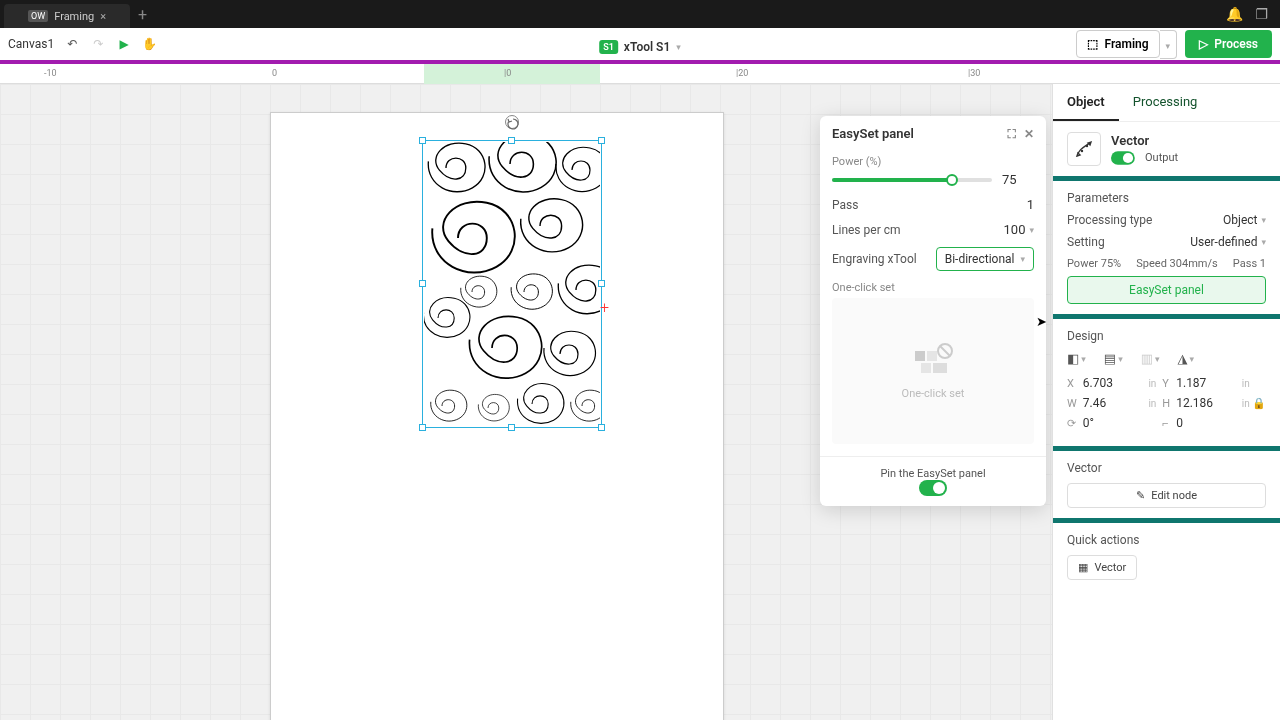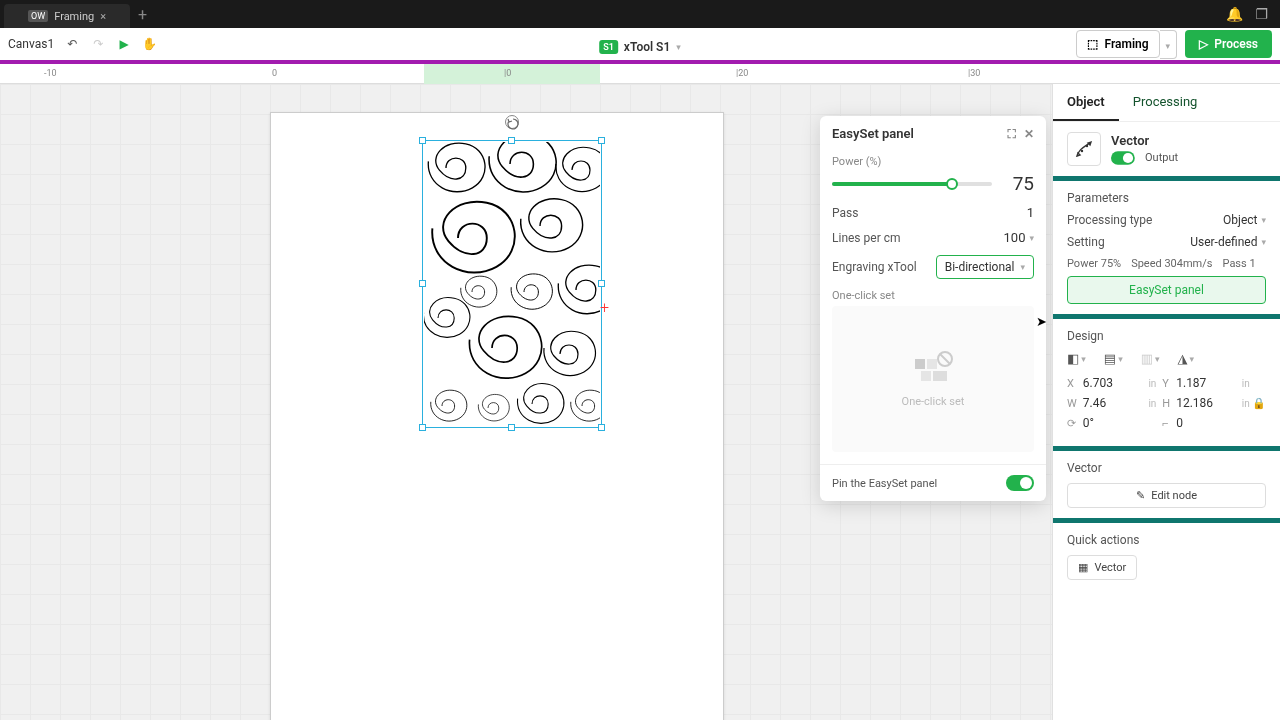--- a/index.html
+++ b/index.html
@@ -47,44 +47,44 @@
 .easyset-header { display: flex; align-items: center; padding: 10px 12px; font-size: 13px; font-weight: 600; color: #333; }
 .easyset-header .spacer { flex: 1; }
 .easyset-header .hico { color: #888; margin-left: 8px; cursor: pointer; font-size: 12px; }
 .easyset-body { padding: 4px 12px 12px; }
 .es-row { margin-bottom: 10px; }
 .es-label { font-size: 11px; color: #888; margin-bottom: 4px; }
 .es-slider-row { display: flex; align-items: center; gap: 10px; }
 .es-slider { flex: 1; height: 4px; background: #e0e0e0; border-radius: 2px; position: relative; }
 .es-slider-fill { position: absolute; height: 100%; background: #22b24c; border-radius: 2px; }
 .es-slider-thumb { position: absolute; width: 12px; height: 12px; background: #fff; border: 2px solid #22b24c; border-radius: 50%; top: 50%; transform: translate(-50%, -50%); }
-.es-val { font-size: 19px; color: #333; min-width: 32px; text-align: right; }
+.es-val { font-size: 13px; color: #333; min-width: 32px; }
 .es-inline-row { display: flex; justify-content: space-between; align-items: center; font-size: 12px; color: #555; margin-bottom: 10px; }
 .es-inline-row .val { color: #333; font-size: 13px; display: flex; align-items: center; gap: 4px; }
 .es-select { border: 1.5px solid #22b24c; border-radius: 4px; padding: 4px 8px; font-size: 12px; color: #333; display: flex; align-items: center; gap: 6px; }
 .es-oneclick-box { background: #fafafa; border-radius: 4px; height: 146px; display: flex; flex-direction: column; align-items: center; justify-content: center; color: #bbb; font-size: 11px; margin-top: 4px; }
 .es-oneclick-box .ico { width: 48px; height: 36px; position: relative; margin-bottom: 8px; }
-.es-pin-row { border-top: 1px solid #eee; padding: 10px 12px; display: flex; justify-content: space-between; align-items: center; font-size: 11px; color: #555; }
+.es-pin-row { border-top: 1px solid #eee; padding: 10px 12px; display: flex; justify-content: space-between; align-items: center; font-size: 11px; color: #555; flex-direction: column; }
 .toggle { width: 28px; height: 16px; background: #22b24c; border-radius: 8px; position: relative; }
 .toggle::after { content:''; position:absolute; width:12px; height:12px; background:#fff; border-radius:50%; top:2px; right:2px; }
 
 
 .sidebar { width: 228px; background: #fff; border-left: 1px solid #e0e0e0; overflow-y: auto; }
 .sb-tabs { display: flex; border-bottom: 1px solid #eee; }
 .sb-tab { padding: 10px 14px; font-size: 13px; color: #14532d; cursor: pointer; }
 .sb-tab.active { color: #222; font-weight: 600; border-bottom: 2px solid #222; }
 .sb-section { padding: 10px 14px; border-bottom: 5px solid #0f766e; }
 .sb-object-header { display: flex; align-items: center; gap: 10px; }
 .sb-obj-icon { width: 34px; height: 34px; border: 1px solid #ddd; border-radius: 4px; display: flex; align-items: center; justify-content: center; }
 .sb-obj-title { font-size: 13px; font-weight: 600; color: #333; }
 .sb-output-row { display: flex; align-items: center; gap: 6px; font-size: 11px; color: #555; margin-top: 2px; }
 .sb-heading { font-size: 12px; color: #555; margin-bottom: 8px; }
 .sb-field-row { display: flex; justify-content: space-between; align-items: center; margin-bottom: 8px; font-size: 12px; color: #555; }
 .sb-field-row .val { color: #333; display: flex; align-items: center; gap: 4px; }
-.sb-summary { display: flex; gap: 10px; font-size: 11px; color: #666; margin: 6px 0; }
+.sb-summary { display: flex; gap: 10px; font-size: 11px; color: #666; margin: 6px 0; justify-content: space-between; }
 .sb-easyset-btn { border: 1px solid #22b24c; background: #e9f8ed; color: #22b24c; border-radius: 4px; padding: 6px; text-align: center; font-size: 12px; width: 100%; }
 .sb-design-icons { display: flex; gap: 18px; margin: 6px 0 2px; }
 .sb-design-icons .dico { display: flex; align-items: center; gap: 2px; color: #555; font-size: 13px; }
 .sb-coord-grid { display: grid; grid-template-columns: auto 1fr auto auto 1fr auto; gap: 6px 6px; align-items: center; font-size: 11px; color: #888; margin-bottom: 6px; }
 .sb-coord-grid .lbl { color: #999; }
 .sb-coord-grid .num { color: #333; font-size: 12px; }
 .sb-coord-grid .unit { color: #bbb; font-size: 10px; }
 .sb-edit-node-btn, .sb-outline-btn { border: 1px solid #ddd; border-radius: 4px; padding: 5px 10px; font-size: 11px; color: #444; display: inline-flex; align-items: center; gap: 6px; background: #fff; }
 .chev { font-size: 9px; color: #aaa; }
 .lock-icon { font-size: 11px; color: #888; }

